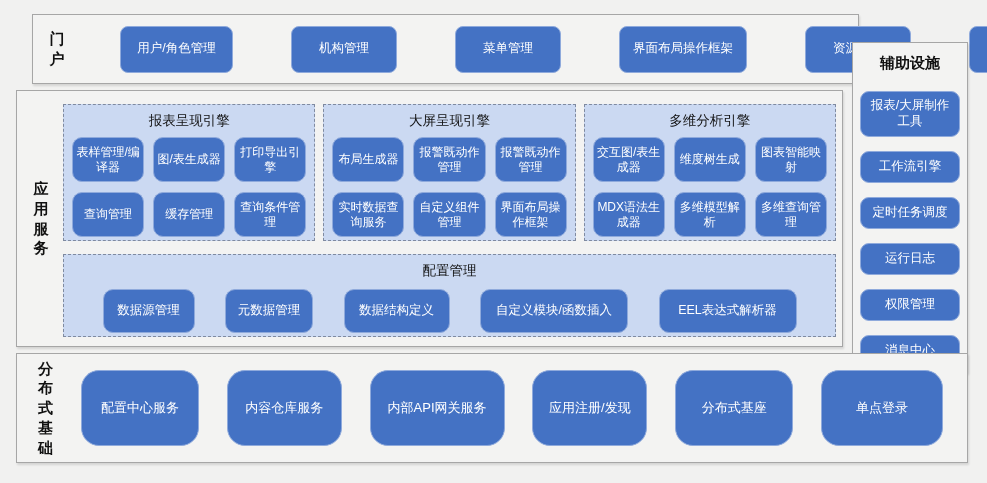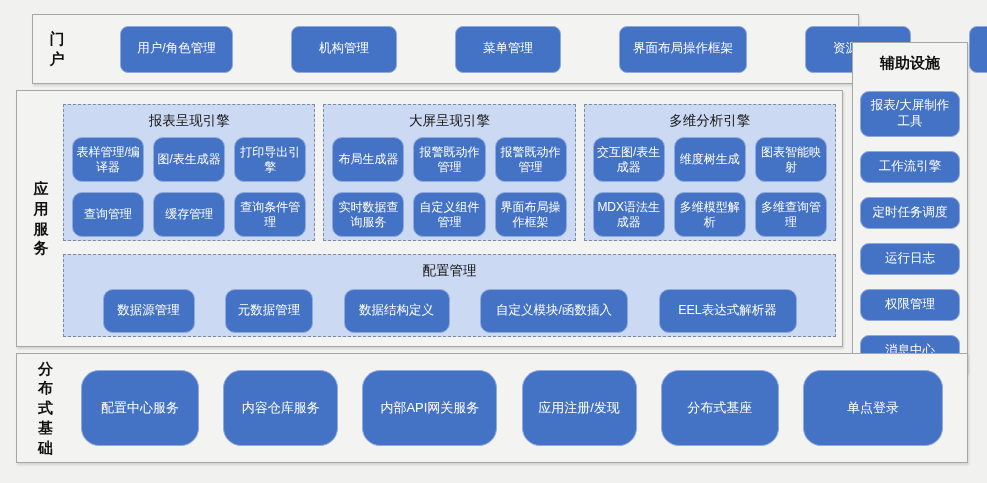--- a/index.html
+++ b/index.html
@@ -86,21 +86,21 @@
     padding-top:9px;gap:14px;margin-top:28px;
   }
   .aux-title{font-size:15px;font-weight:bold;color:#111;padding:2px 0 4px;}
   .aux .btn{width:100px;min-height:32px;border-radius:9px;font-size:12.5px;padding:2px 4px;word-break:break-all;}
   .aux .a0{min-height:46px;}
   
   .base{left:16px;top:353px;width:952px;height:110px;align-items:center;padding-right:24px;}
   .base .vlabel{margin-left:16px;margin-right:28px;text-align:right;}
   .base-row{flex:1;display:flex;justify-content:space-between;align-items:center;}
   .base .btn{height:76px;border-radius:18px;font-size:13px;}
-  .b0{width:118px}.b1{width:115px}.b2{width:135px}.b3{width:115px}.b4{width:118px}.b5{width:140px}
+  .b0{width:118px}.b1{width:115px}.b2{width:135px}.b3{width:115px}.b4{width:118px}.b5{width:122px}
 </style>
 </head>
 <body>
 
 <div class="canvas">
 
   <section class="box portal">
     <div class="vlabel">门户</div>
     <div class="portal-row">
       <div class="btn p0">用户/角色管理</div>

